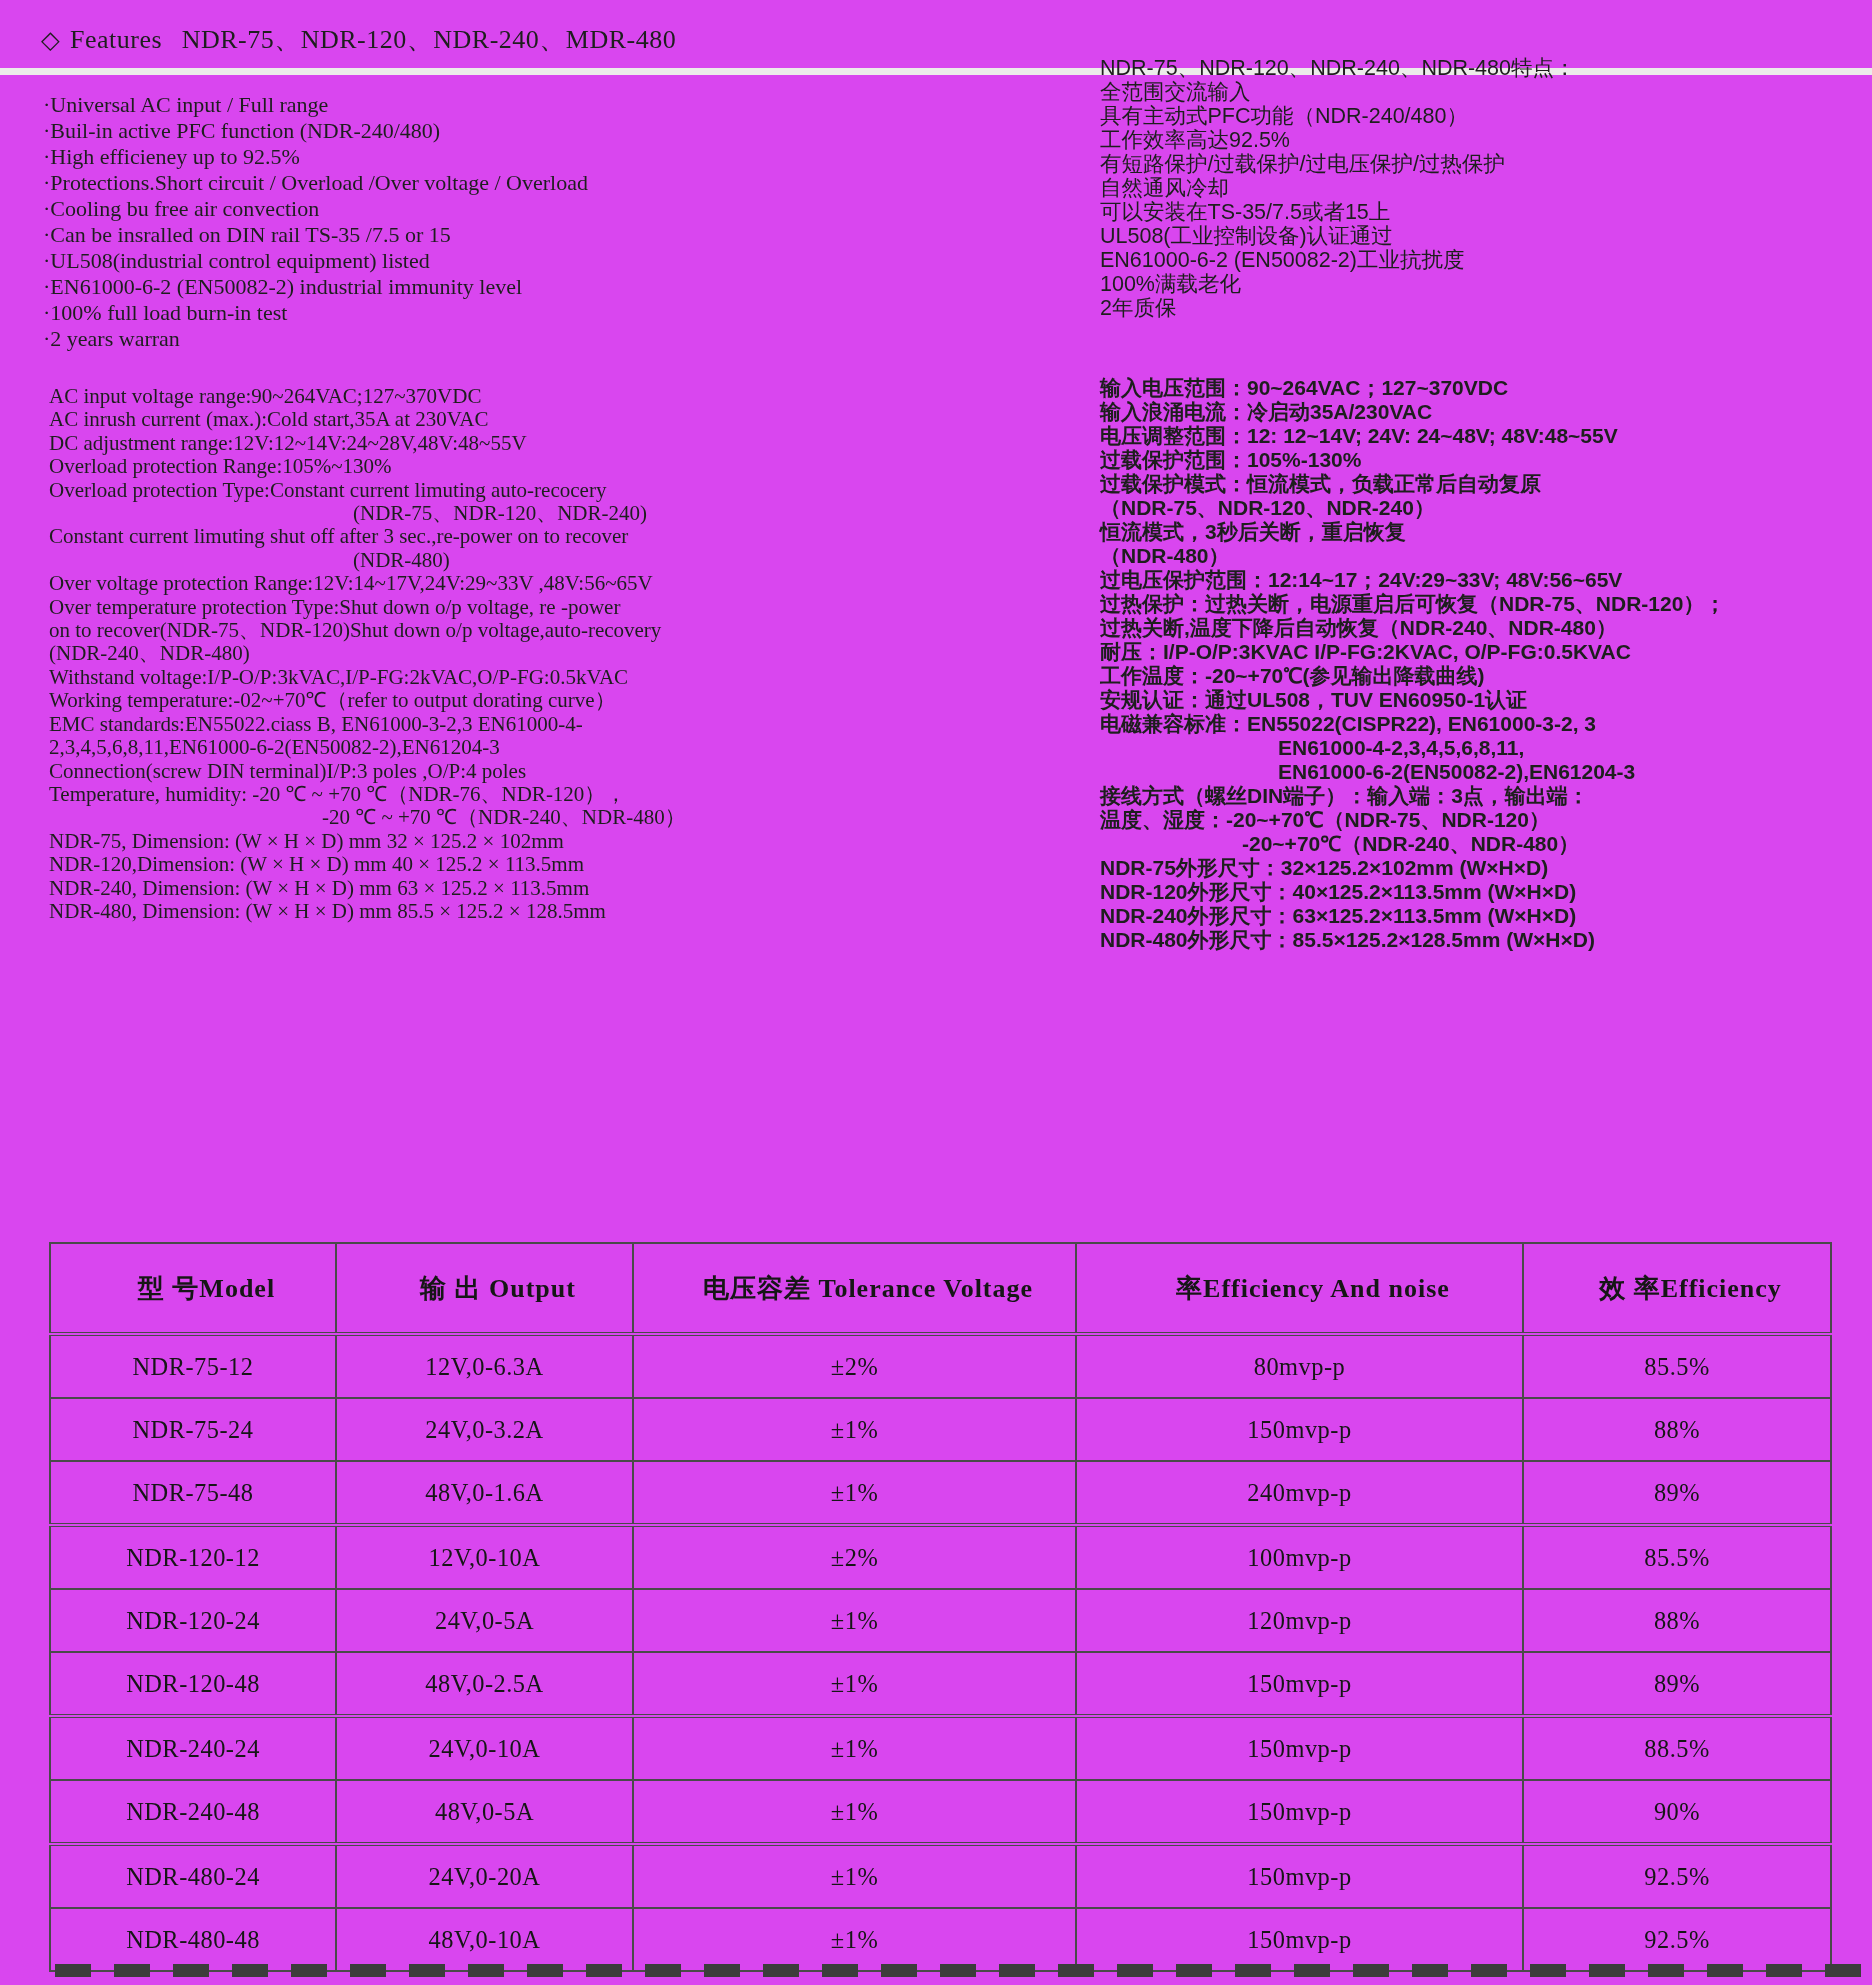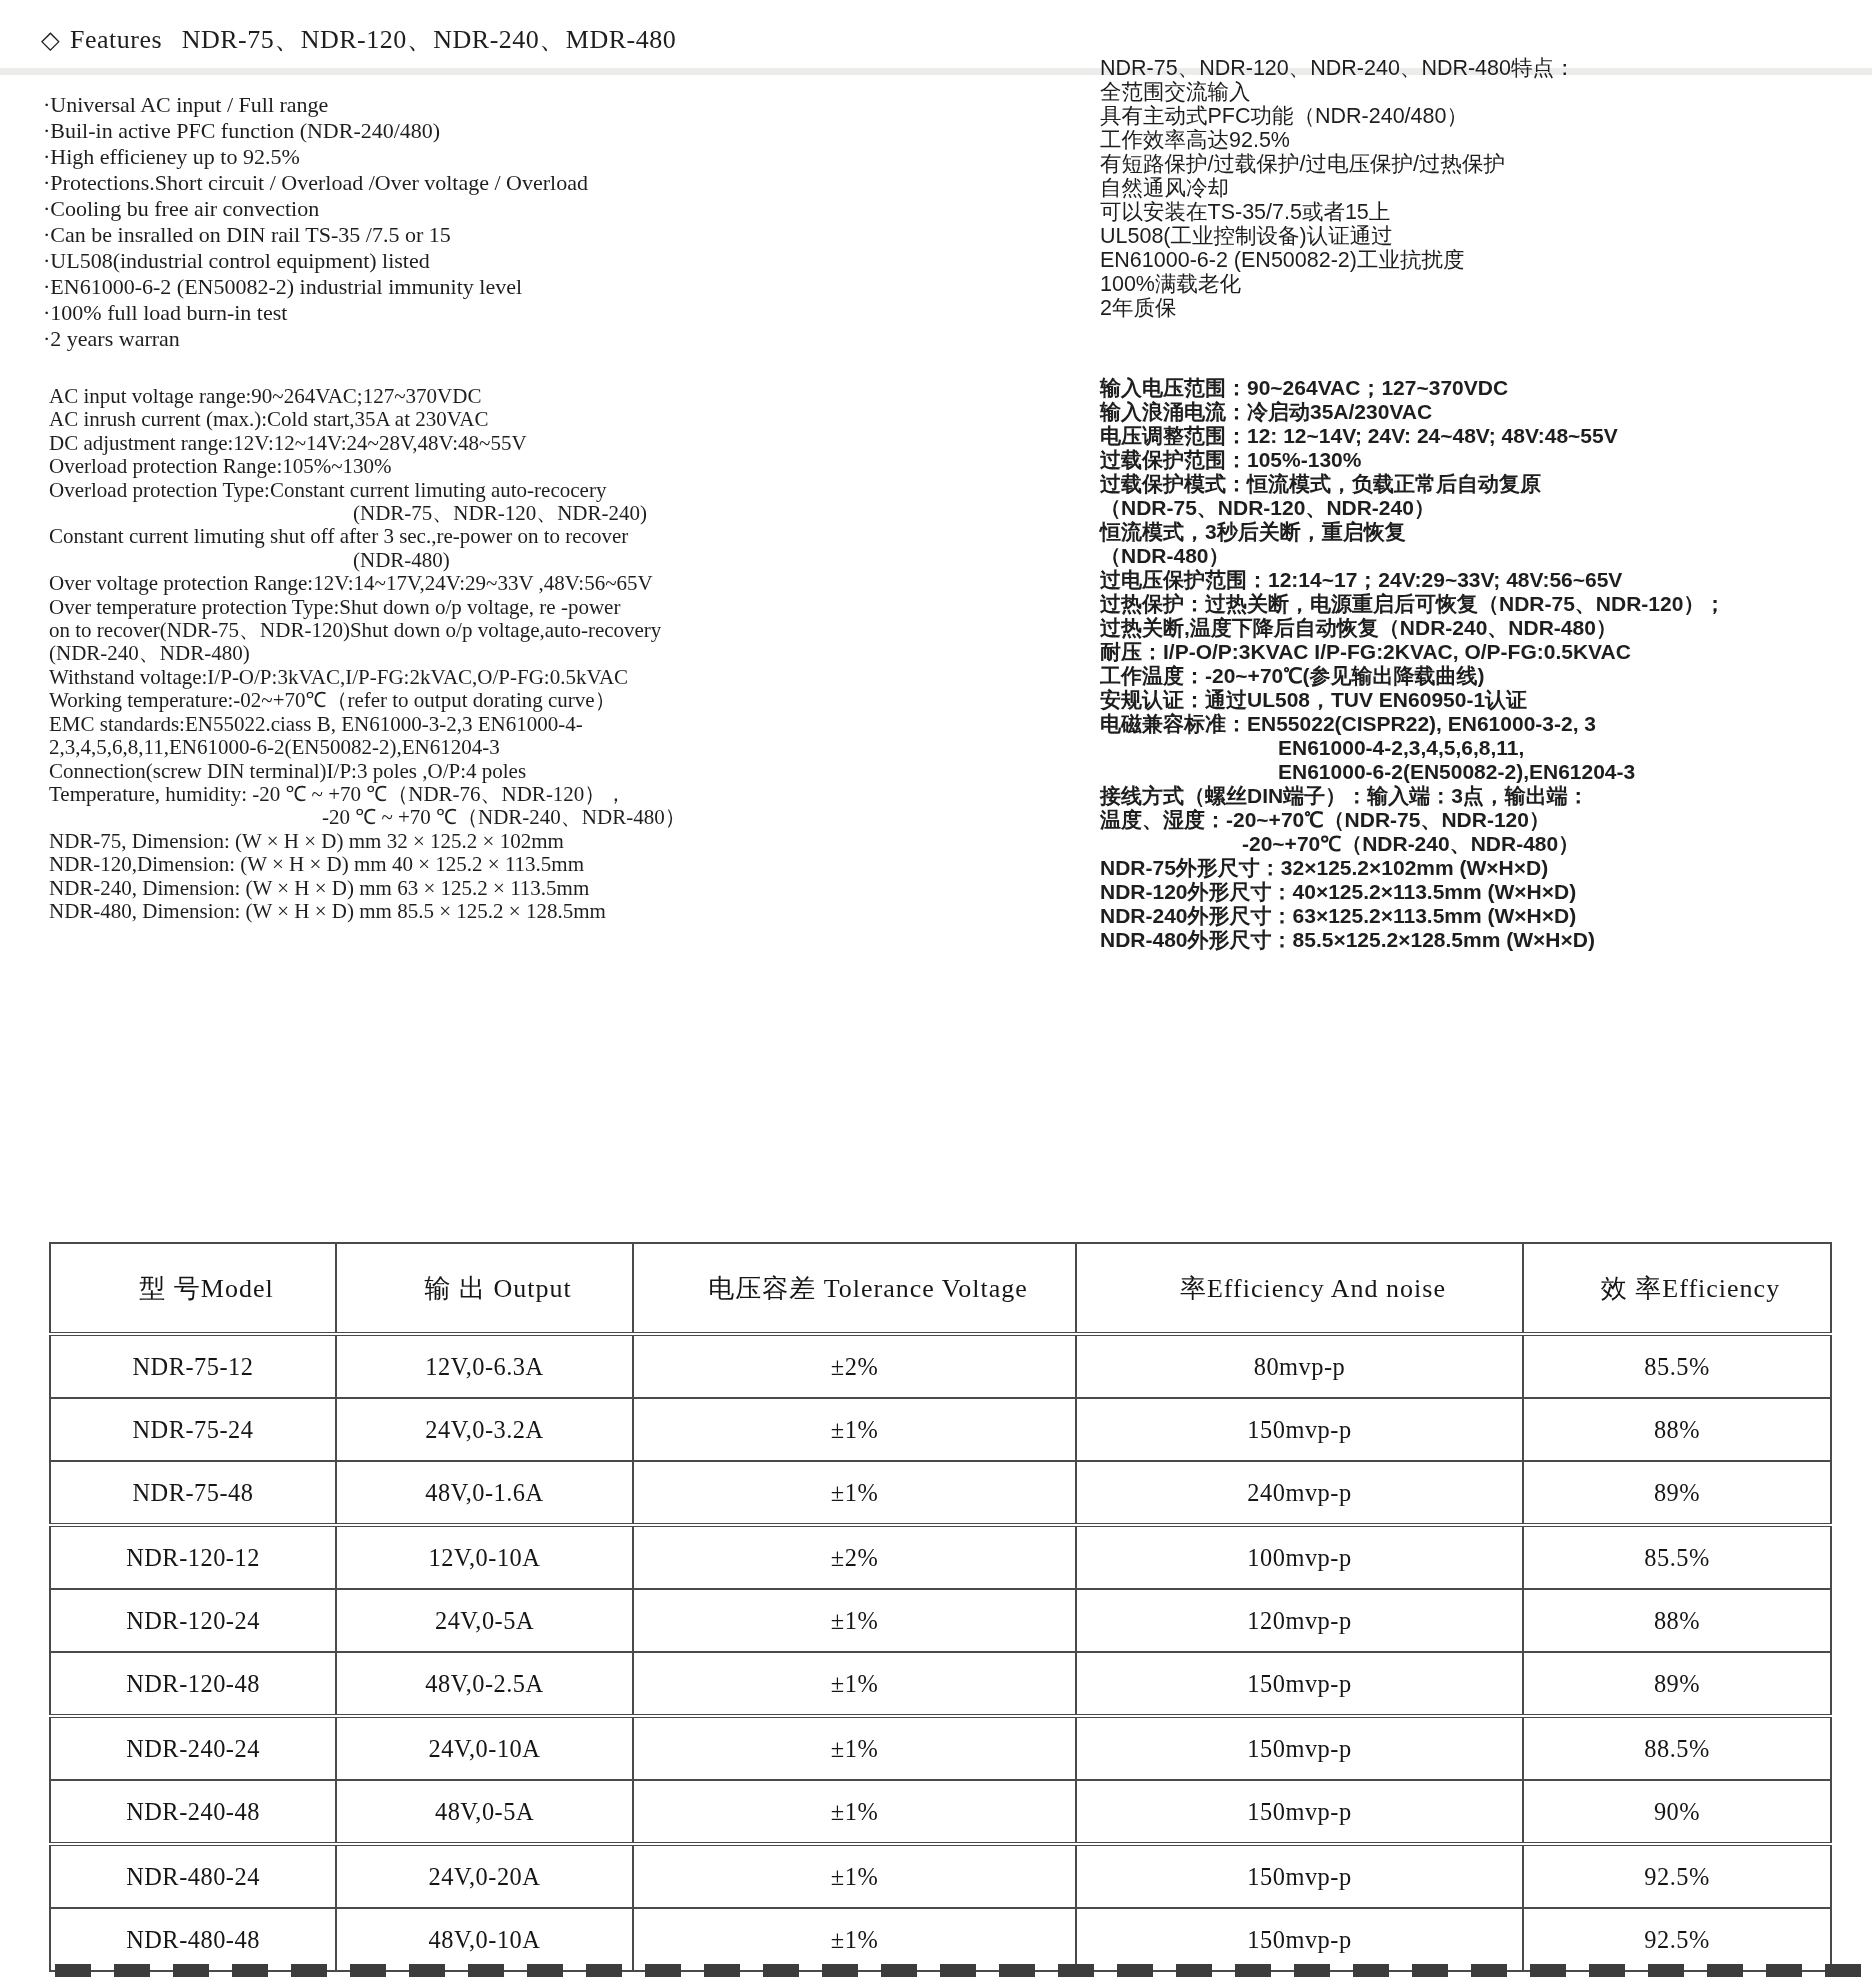--- a/index.html
+++ b/index.html
@@ -1,18 +1,18 @@
 <!DOCTYPE html>
 <html><head>
 <meta charset="utf-8">
 <style>
   html,body{margin:0;padding:0;background:#d8d8d6;}
   .page{
     position:relative;width:1872px;height:1986px;margin:0 auto;
-    background:#ffffff;color:#1e1e1e;overflow:hidden;
+    background:#d946ef;color:#1e1e1e;overflow:hidden;
   }
   
   .hdr{
     position:absolute;left:41px;top:21.5px;
     font-family:"Liberation Serif",serif;font-size:26px;letter-spacing:0.5px;
     white-space:nowrap;
   }
   .hdr .diamond{font-size:24.4px;margin-right:9.8px;}
   .hdr .models{margin-left:19.5px;}
   .band{position:absolute;left:0;top:68px;width:1872px;height:6.8px;background:#ececea;}
@@ -44,21 +44,21 @@
   .spec-zh .in1{padding-left:178px;}
   .spec-zh .in2{padding-left:142px;}
   
   .spec-table{
     position:absolute;left:49px;top:1242px;width:1781px;
     border-collapse:collapse;table-layout:fixed;text-align:center;
     font-family:"Liberation Serif",serif;color:#161616;
     border:2.9px solid #3d3d3d;
   }
   .spec-table th{
-    height:86px;font-size:26px;font-weight:400;letter-spacing:1px;
+    height:86px;font-size:26px;font-weight:700;letter-spacing:1px;
     border:2px solid #4a4a4a;border-bottom:4.9px double #4a4a4a;padding-left:28px;
   }
   .spec-table td{
     height:59px;font-size:24.4px;letter-spacing:0.5px;
     border:2px solid #4a4a4a;
     margin-left:24px;
   }
   .spec-table tr.grp td{border-top:4.9px double #4a4a4a;}
   
   .dashes{

